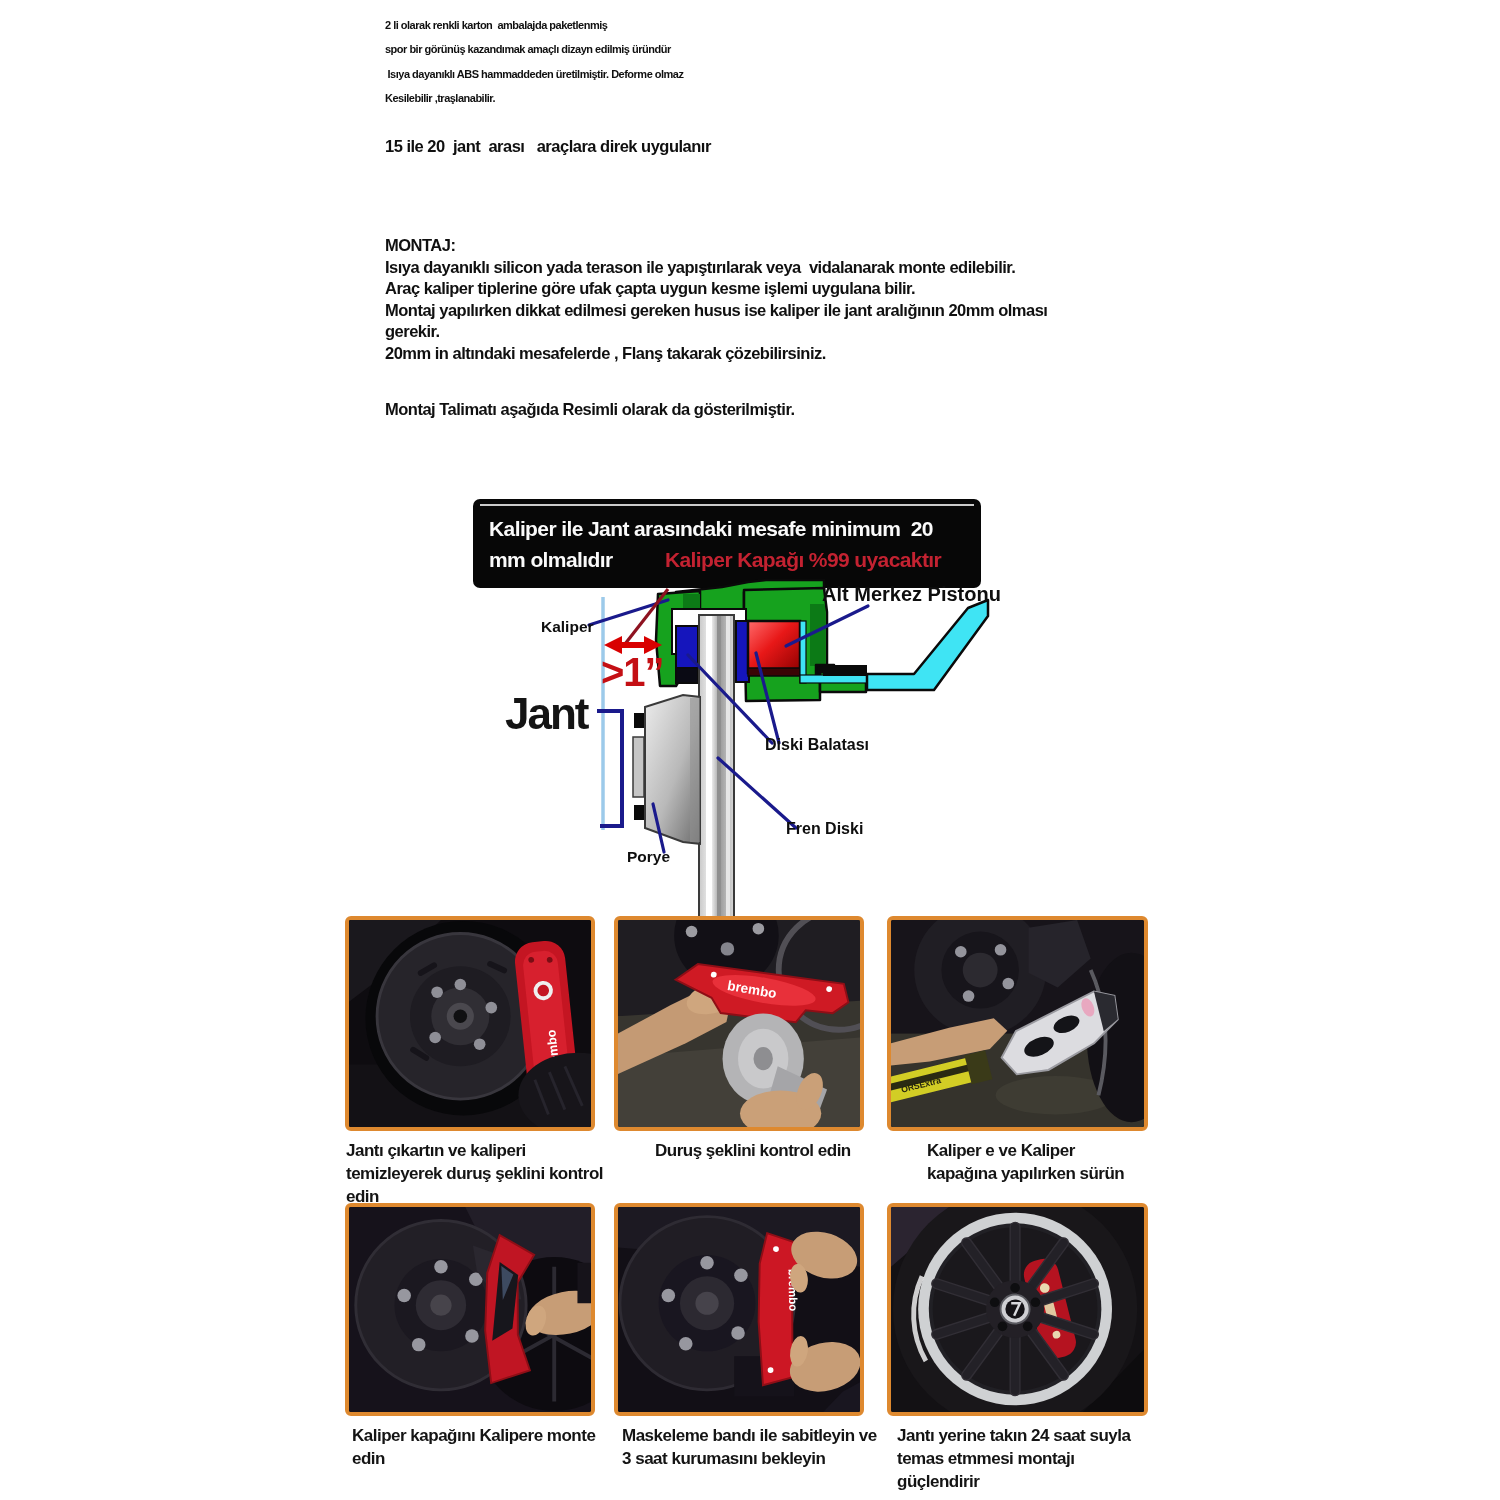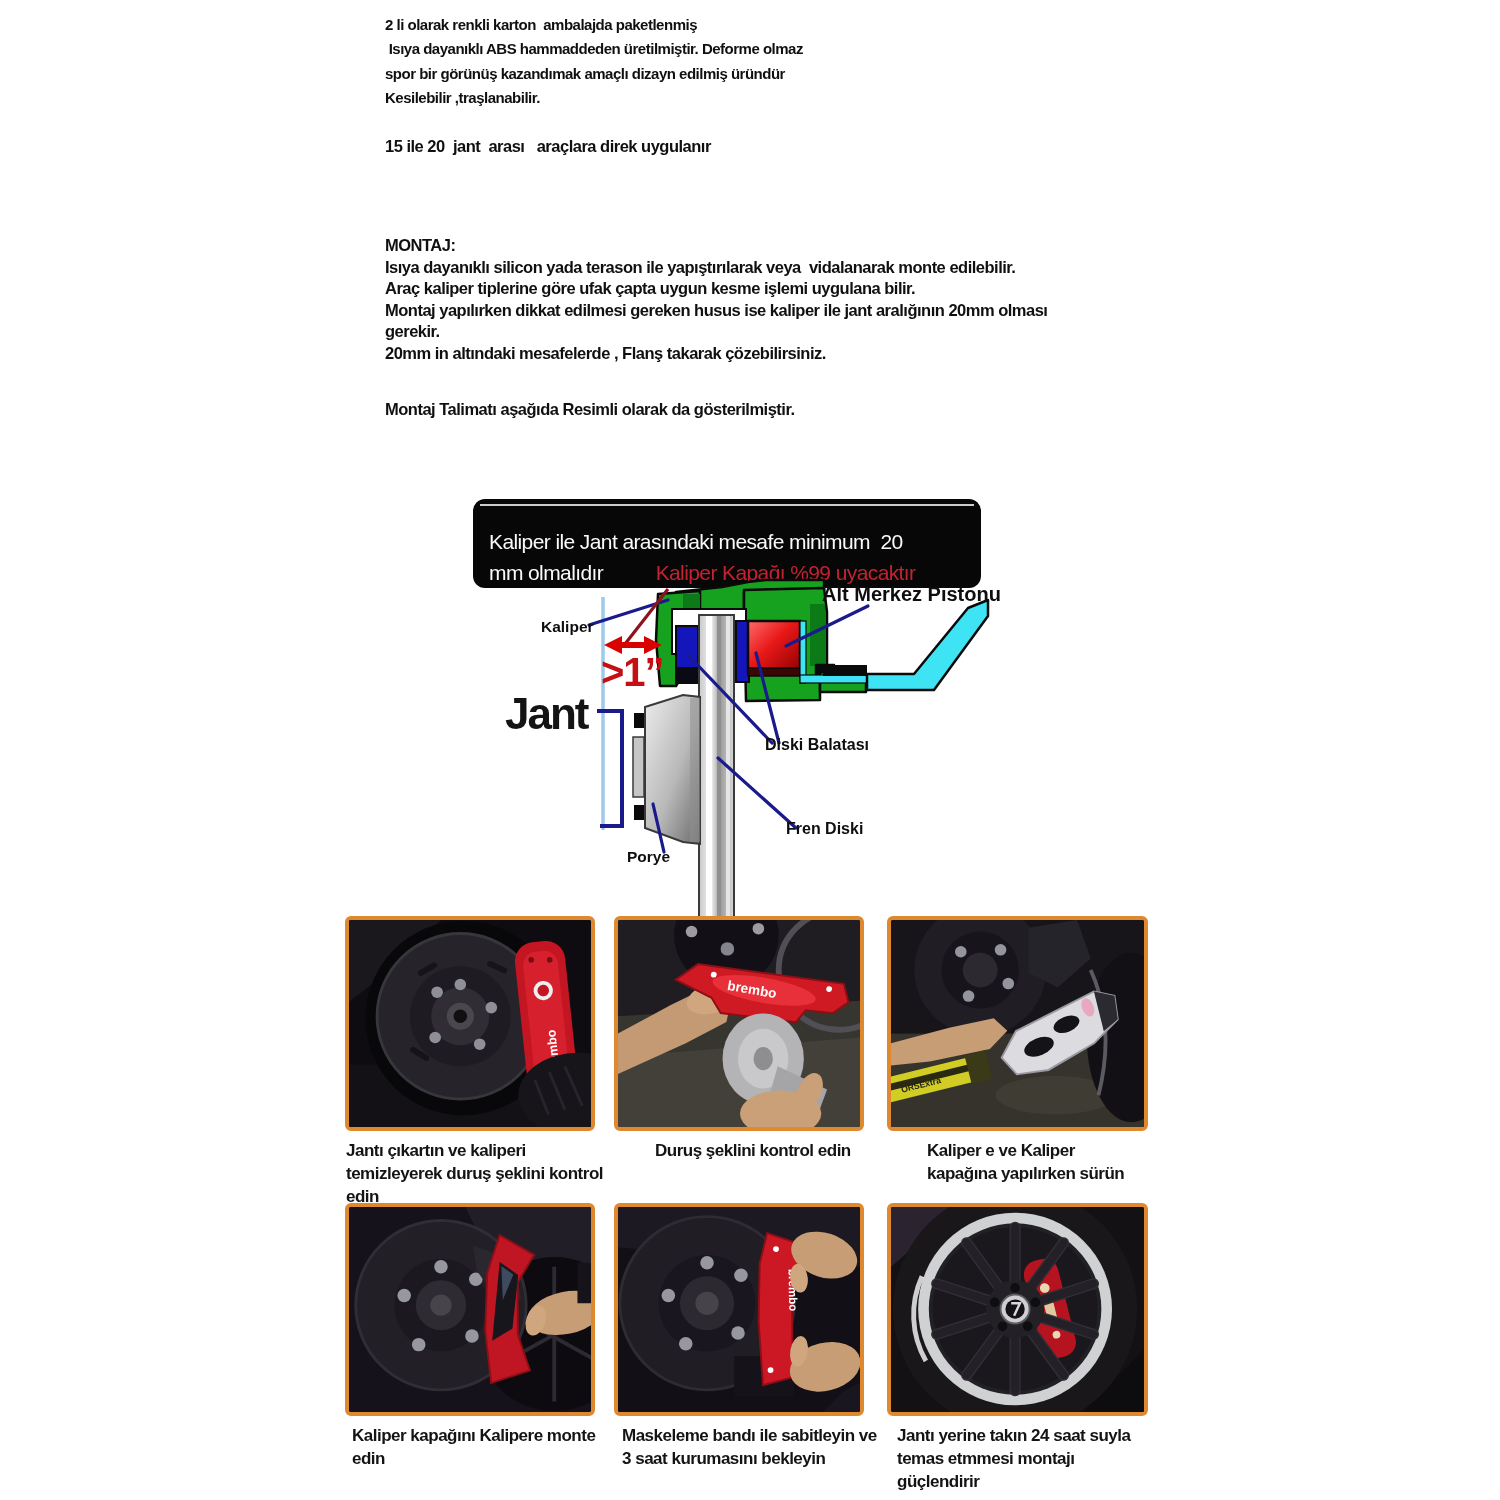--- a/index.html
+++ b/index.html
@@ -2,33 +2,33 @@
 <html><head>
 <meta charset="utf-8">
 <style>
   html,body{margin:0;padding:0;}
   body{
     width:1500px;height:1500px;position:relative;background:#ffffff;
     font-family:"Liberation Sans",sans-serif;overflow:hidden;
   }
   .abs{position:absolute;}
   
-  .intro{left:385px;top:13px;font-size:15px;font-weight:bold;color:#101010;
+  .intro{left:385px;top:13px;font-size:11px;font-weight:bold;color:#101010;
          line-height:24.4px;letter-spacing:-0.5px;}
   .tline{white-space:pre-wrap;}
   .size-note{left:385px;top:121px;font-size:16.5px;font-weight:bold;color:#101010;
          letter-spacing:-0.5px;white-space:pre-wrap;margin-top:16px;}
   .montaj{left:385px;top:235px;font-size:16.5px;font-weight:bold;color:#101010;
          line-height:21.5px;letter-spacing:-0.5px;}
   .montaj-footer{left:385px;top:400px;font-size:16.5px;font-weight:bold;color:#101010;
          letter-spacing:-0.5px;white-space:pre-wrap;}
   
   .banner{left:473px;top:499px;width:508px;height:89px;background:#070707;
-          border-radius:12px;padding:27px 0 0 16px;box-sizing:border-box;
-          font-size:21px;font-weight:normal;letter-spacing:-0.6px;line-height:31px;
+          border-radius:7px;padding:14px 0 0 16px;box-sizing:border-box;
+          font-size:21px;font-weight:bold;letter-spacing:-0.6px;line-height:31px;
           color:#fafafa;white-space:nowrap;}
   .banner::before{content:"";position:absolute;left:7px;right:7px;top:5px;height:2px;
           background:#efefef;opacity:.85;}
   .banner .bl{white-space:pre-wrap;}
   .banner .red{color:#c32231;margin-left:42px;}
   
   .diagram-svg{left:460px;top:576px;width:550px;height:364px;}
   .dlabel{font-weight:bold;color:#0e0e0e;white-space:nowrap;}
   .lbl-kaliper{left:541px;top:618px;font-size:15.5px;}
   .lbl-alt{left:822px;top:583px;font-size:20px;}
@@ -54,22 +54,22 @@
   .c3{left:927px;top:1139px;width:300px;}
   .c4{left:352px;top:1424px;width:340px;}
   .c5{left:622px;top:1424px;width:340px;}
   .c6{left:897px;top:1424px;width:300px;}
 </style>
 </head>
 <body>
 
 <div class="abs intro">
   <div class="tline">2 li olarak renkli karton  ambalajda paketlenmiş</div>
+  <div class="tline">spor bir görünüş kazandımak amaçlı dizayn edilmiş üründür</div>
   <div class="tline"> Isıya dayanıklı ABS hammaddeden üretilmiştir. Deforme olmaz</div>
-  <div class="tline">spor bir görünüş kazandımak amaçlı dizayn edilmiş üründür</div>
   <div class="tline">Kesilebilir ,traşlanabilir.</div>
 </div>
 <div class="abs size-note">15 ile 20  jant  arası   araçlara direk uygulanır</div>
 
 <div class="abs montaj">
   <div class="tline">MONTAJ:</div>
   <div class="tline">Isıya dayanıklı silicon yada terason ile yapıştırılarak veya  vidalanarak monte edilebilir.</div>
   <div class="tline">Araç kaliper tiplerine göre ufak çapta uygun kesme işlemi uygulana bilir.</div>
   <div class="tline">Montaj yapılırken dikkat edilmesi gereken husus ise kaliper ile jant aralığının 20mm olması</div>
   <div class="tline">gerekir.</div>

